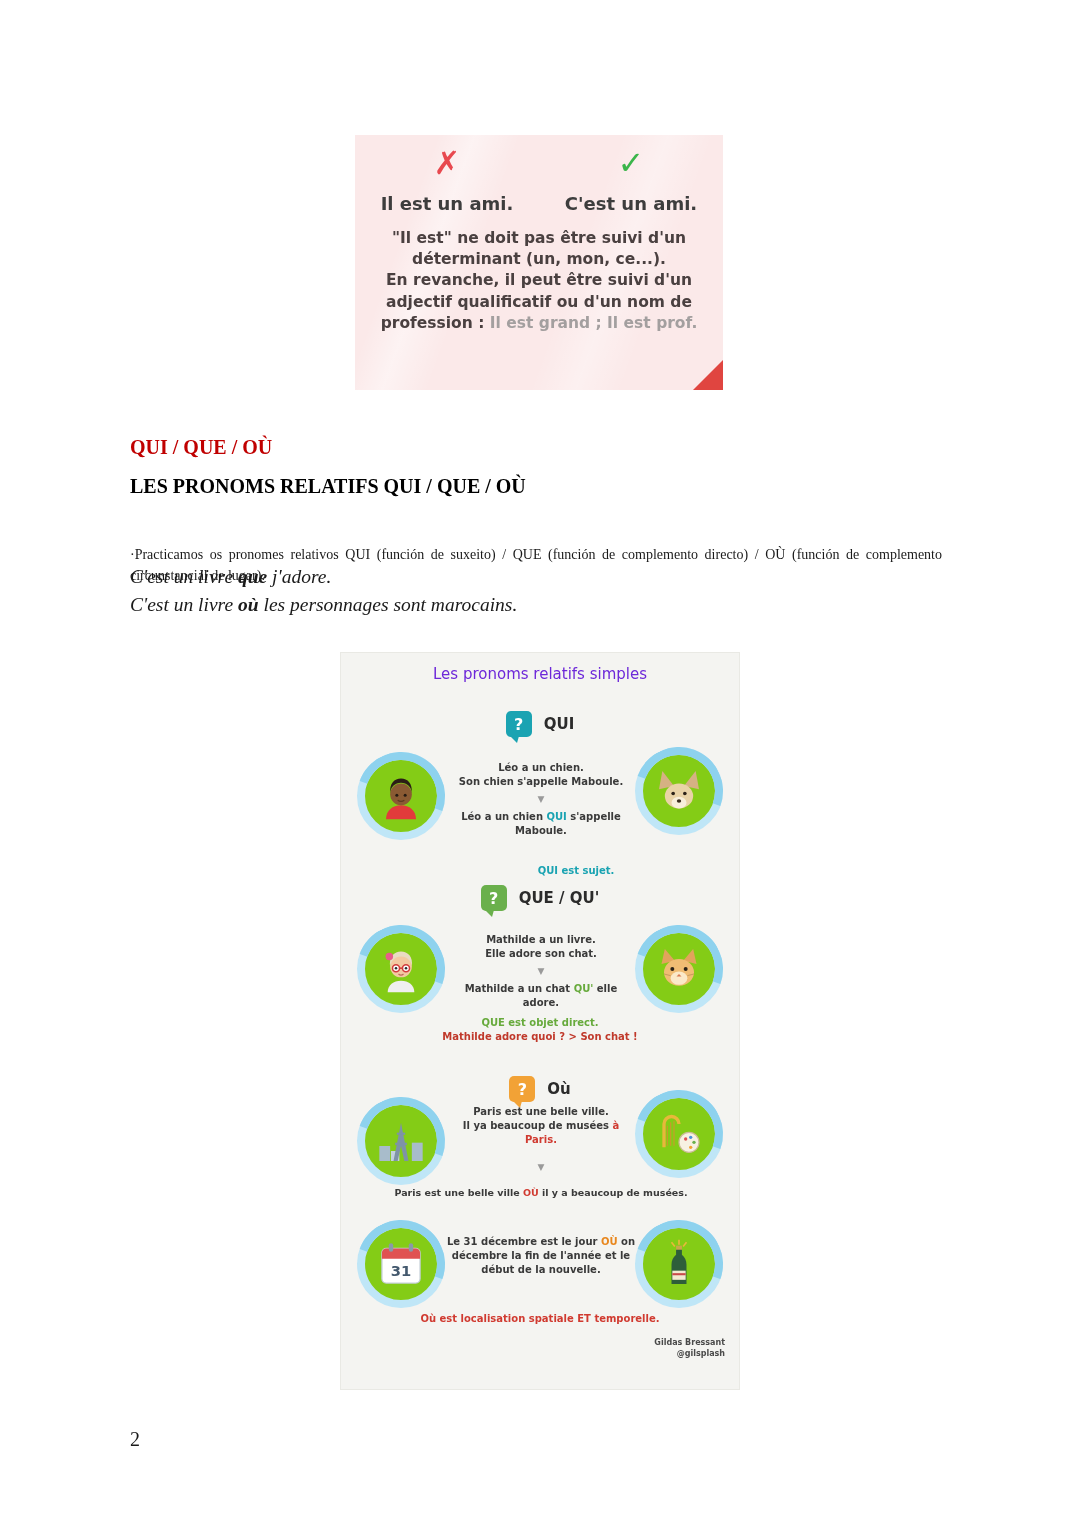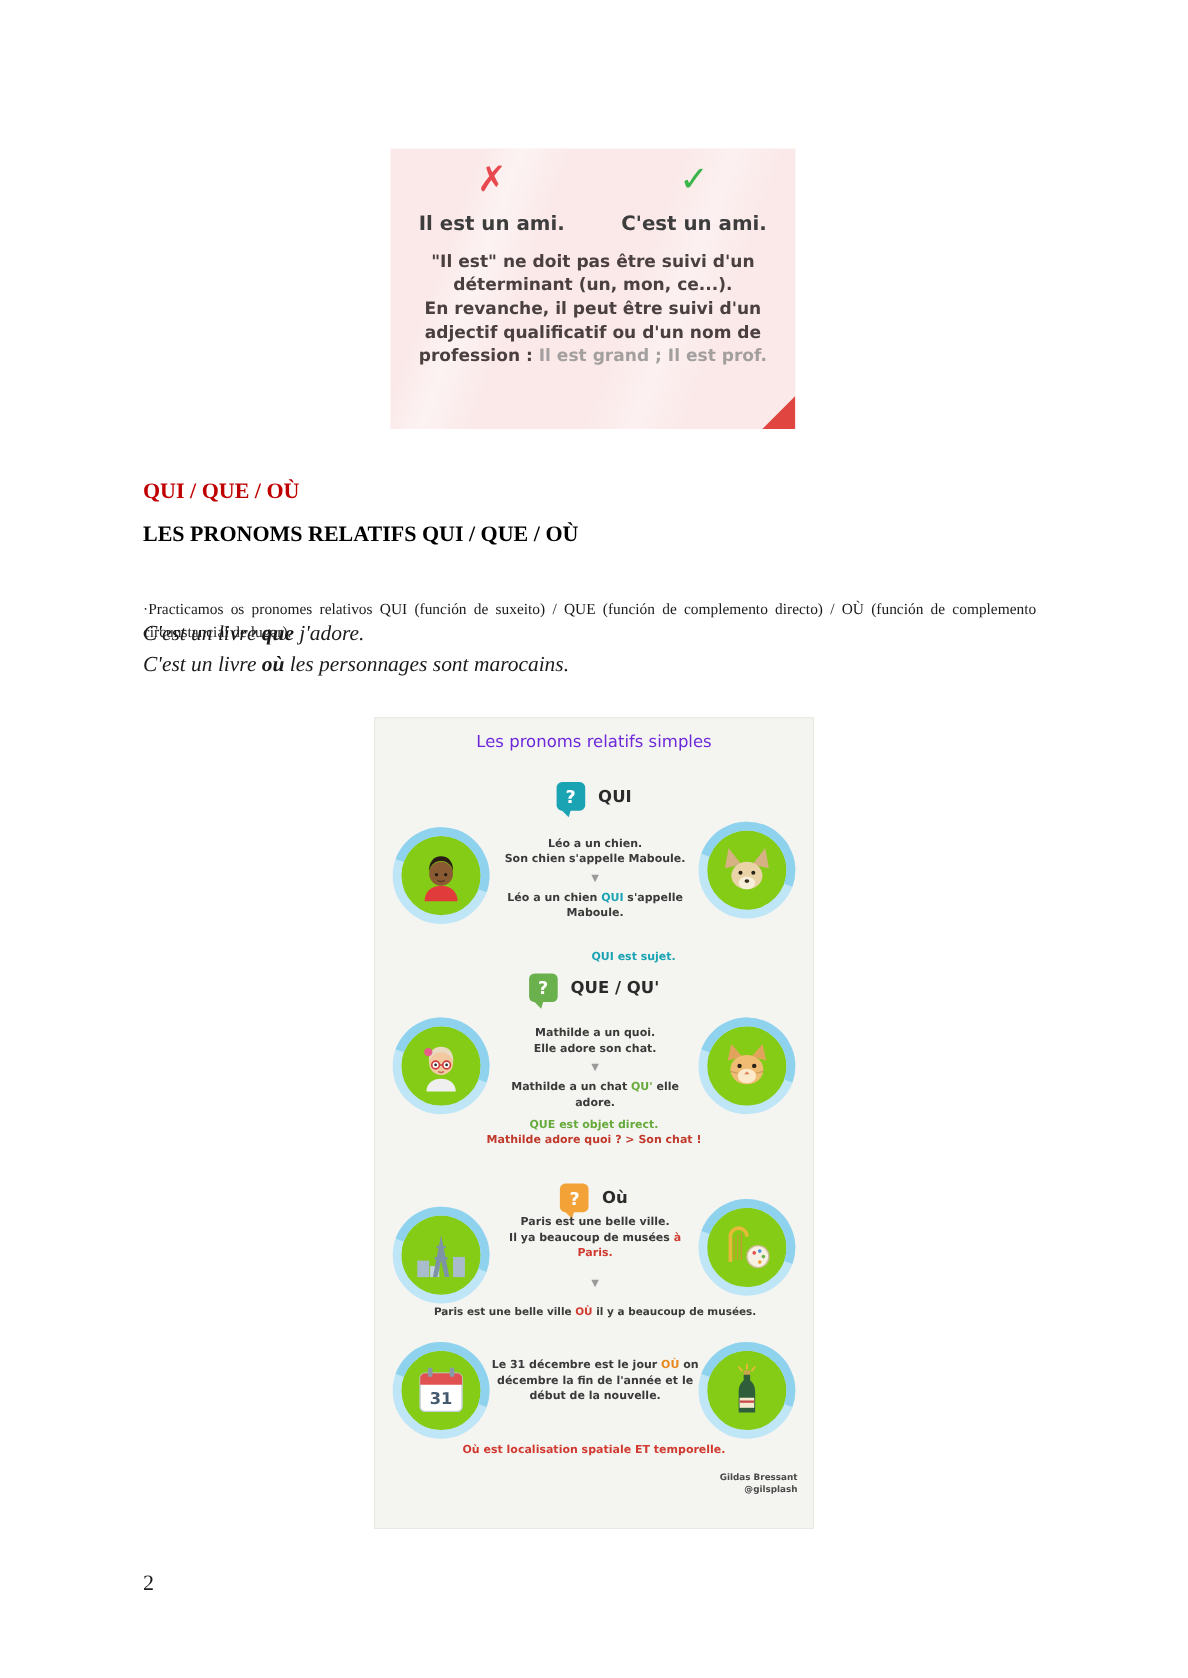--- a/index.html
+++ b/index.html
@@ -167,21 +167,21 @@
       <ellipse cx="30" cy="34" rx="18" ry="16" fill="#f0bc74"></ellipse>
       <ellipse cx="30" cy="41" rx="10" ry="8" fill="#fbe9c9"></ellipse>
       <circle cx="22" cy="30" r="2.4" fill="#2b2218"></circle>
       <circle cx="38" cy="30" r="2.4" fill="#2b2218"></circle>
       <polygon points="30,36 27,39 33,39" fill="#d97a52"></polygon>
       <line x1="12" y1="36" x2="20" y2="38" stroke="#c89a5e" stroke-width="1.2"></line>
       <line x1="48" y1="36" x2="40" y2="38" stroke="#c89a5e" stroke-width="1.2"></line>
     </svg>
   </div>
   <div class="ig-center" style="top:280px;">
-    <div>Mathilde a un quoi.</div>
+    <div>Mathilde a un livre.</div>
     <div>Elle adore son chat.</div>
     <div class="ig-arrow">▼</div>
     <div class="ig-result">
       <span>Mathilde a un chat </span><span class="t-green">QU'</span><span> elle adore.</span>
     </div>
   </div>
   <div class="ig-note t-green" style="top:364px;">QUE est objet direct.</div>
   <div class="ig-note t-darkred" style="top:378px;">Mathilde adore quoi ? &gt; Son chat !</div>
 
   <div class="ig-header" style="top:423px;">

